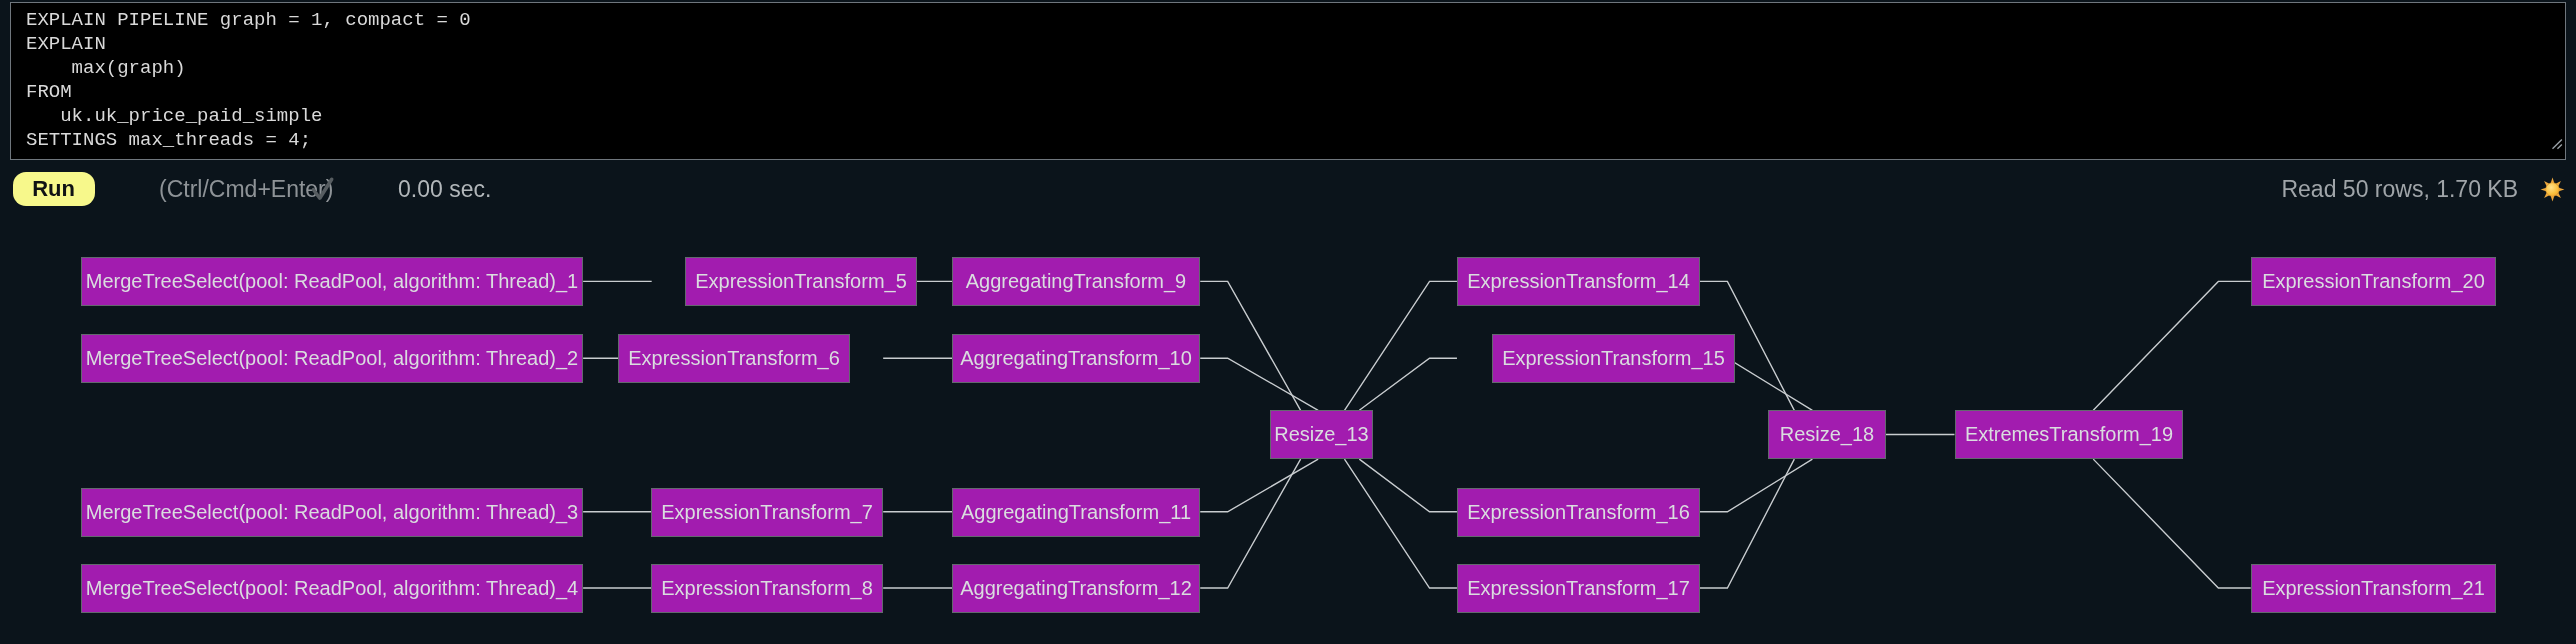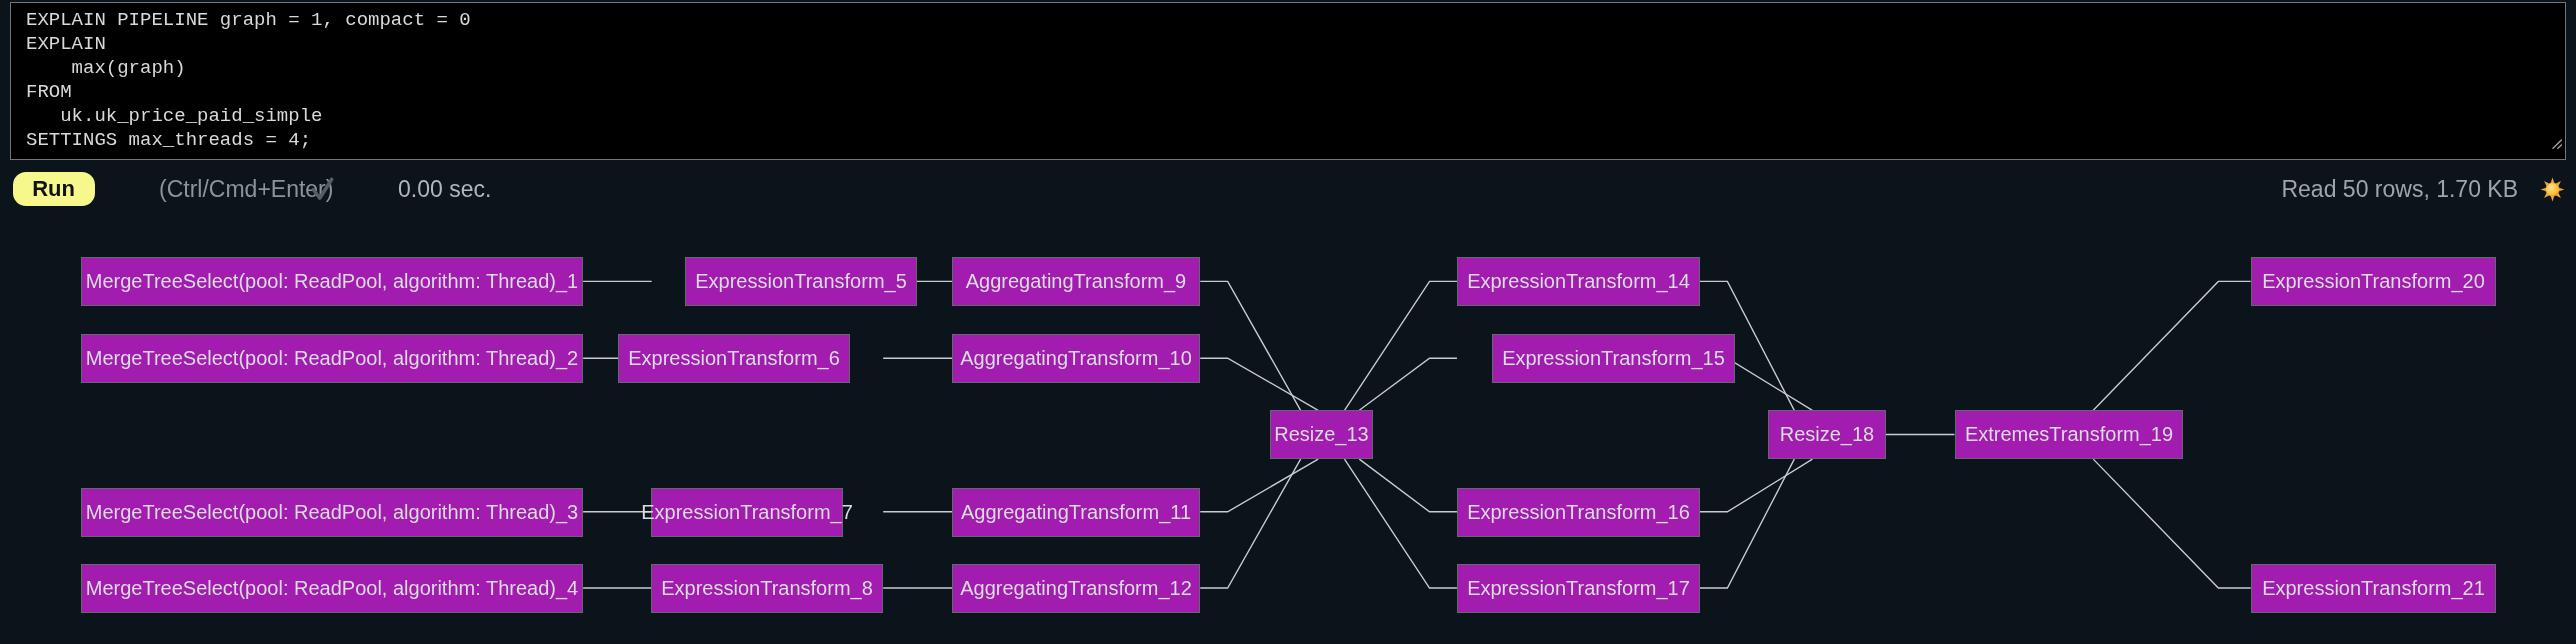--- a/index.html
+++ b/index.html
@@ -119,21 +119,21 @@
   <div class="node" style="left:81px;top:564px;width:502px;height:49px">
       <span>MergeTreeSelect(pool: ReadPool, algorithm: Thread)_4</span>
     </div>
 
   <div class="node" style="left:685px;top:257px;width:232px;height:49px">
       <span>ExpressionTransform_5</span>
     </div>
   <div class="node" style="left:618px;top:334px;width:232px;height:49px">
       <span>ExpressionTransform_6</span>
     </div>
-  <div class="node" style="left:651px;top:488px;width:192px;height:49px">
+  <div class="node" style="left:651px;top:488px;width:232px;height:49px">
       <span>ExpressionTransform_7</span>
     </div>
   <div class="node" style="left:651px;top:564px;width:232px;height:49px">
       <span>ExpressionTransform_8</span>
     </div>
 
   <div class="node" style="left:952px;top:257px;width:248px;height:49px">
       <span>AggregatingTransform_9</span>
     </div>
   <div class="node" style="left:952px;top:334px;width:248px;height:49px">

